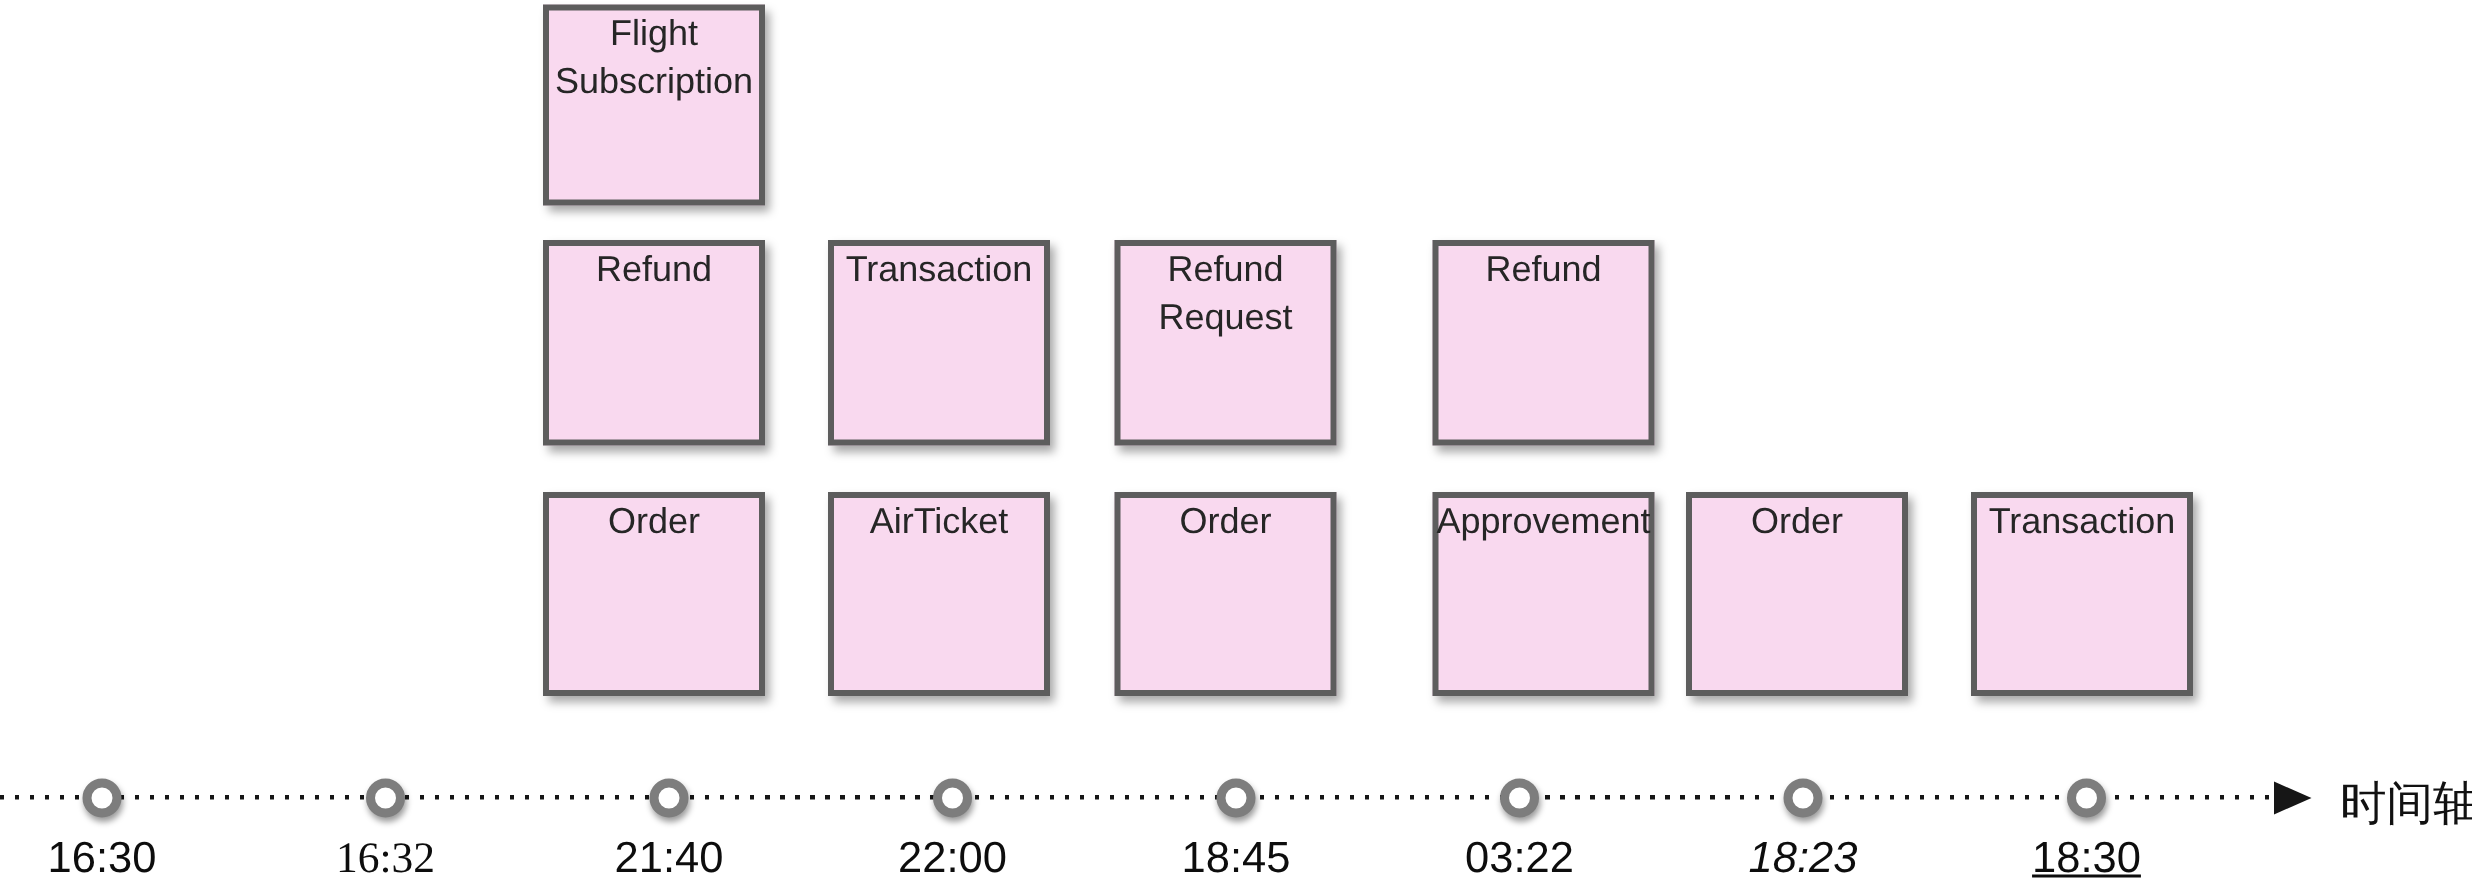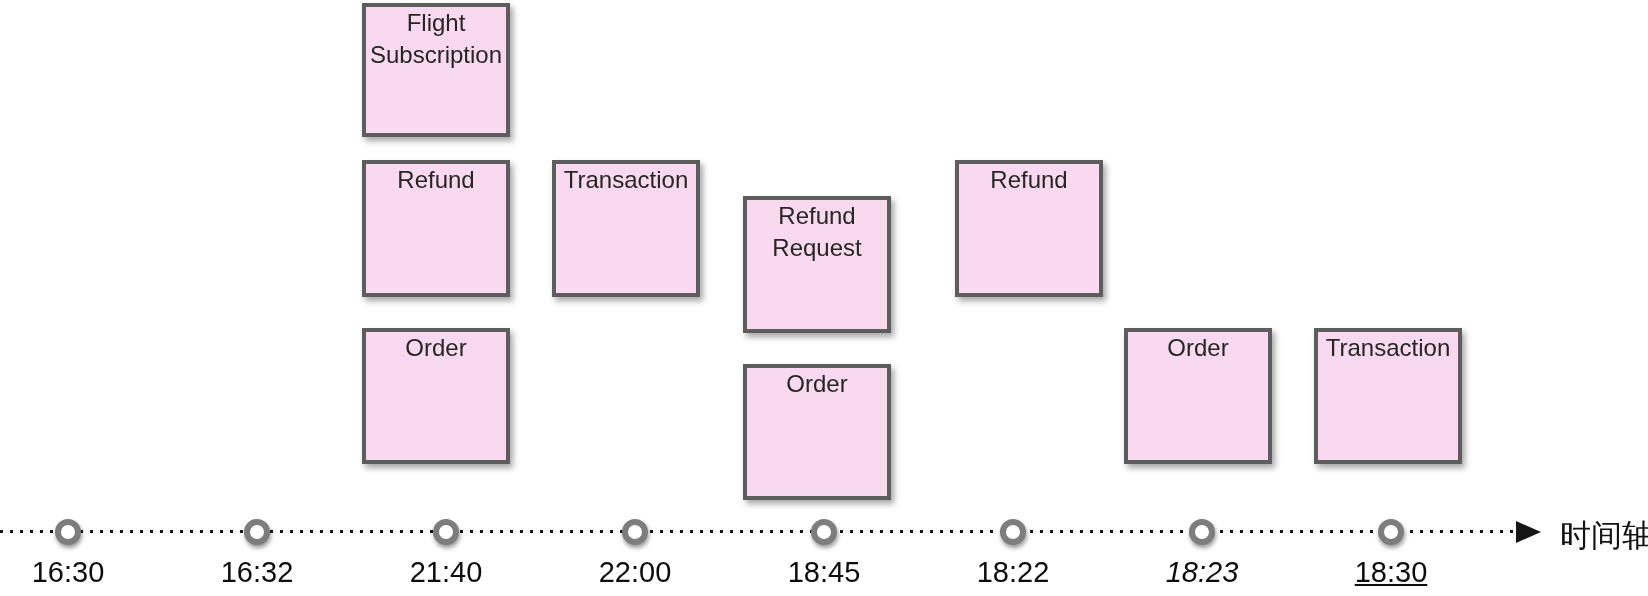--- a/index.html
+++ b/index.html
@@ -32,21 +32,21 @@
     max-width: 150px;
     font-size: 24px;
     line-height: 1.32;
     color: #262626;
   }
   .row1 { top: 3px;   height: 134px; }
   .row2 { top: 160px; height: 137px; }
   .row3 { top: 328px; height: 136px; }
   .col0 { left: 362px; }
   .col1 { left: 552px; }
-  .col2 { left: 743px; margin-top: 36px; }
+  .col2 { left: 743px; }
   .col3 { left: 955px; }
   .col4 { left: 1124px; }
   .col5 { left: 1314px; }
   
   .axis-line {
     position: absolute;
     left: 0;
     top: 530px;
     width: 1516px;
     height: 3px;
@@ -82,21 +82,21 @@
   }
   .time-label {
     position: absolute;
     top: 556px;
     width: 110px;
     text-align: center;
     font-size: 29px;
     color: #0d0d0d;
   }
   .m0 { left: 55px; }  .t0 { left: 13px; }
-  .m1 { left: 244px; } .t1 { left: 202px; }
+  .m1 { left: 244px; } .t1 { left: 202px; font-family: Liberation Serif, serif; }
   .m2 { left: 433px; } .t2 { left: 391px; }
   .m3 { left: 622px; } .t3 { left: 580px; }
   .m4 { left: 811px; } .t4 { left: 769px; }
   .m5 { left: 1000px; } .t5 { left: 958px; }
   .m6 { left: 1189px; } .t6 { left: 1147px; font-style: italic; }
   .m7 { left: 1378px; } .t7 { left: 1336px; text-decoration: underline; }
 </style>
 </head>
 <body>
 
@@ -108,30 +108,36 @@
   <div class="event-box row2 col0">
     <span class="label">Refund</span>
   </div>
   <div class="event-box row3 col0">
     <span class="label">Order</span>
   </div>
 
   <div class="event-box row2 col1">
     <span class="label">Transaction</span>
   </div>
+  <div class="event-box row3 col1">
+    <span class="label">AirTicket</span>
+  </div>
 
   <div class="event-box row2 col2">
     <span class="label">Refund Request</span>
   </div>
   <div class="event-box row3 col2">
     <span class="label">Order</span>
   </div>
 
   <div class="event-box row2 col3">
     <span class="label">Refund</span>
+  </div>
+  <div class="event-box row3 col3">
+    <span class="label">Approvement</span>
   </div>
 
   <div class="event-box row3 col4">
     <span class="label">Order</span>
   </div>
 
   <div class="event-box row3 col5">
     <span class="label">Transaction</span>
   </div>
 
@@ -146,17 +152,17 @@
   <div class="marker m4"></div>
   <div class="marker m5"></div>
   <div class="marker m6"></div>
   <div class="marker m7"></div>
 
   <div class="time-label t0">16:30</div>
   <div class="time-label t1">16:32</div>
   <div class="time-label t2">21:40</div>
   <div class="time-label t3">22:00</div>
   <div class="time-label t4">18:45</div>
-  <div class="time-label t5">18:22</div>
+  <div class="time-label t5">03:22</div>
   <div class="time-label t6">18:23</div>
   <div class="time-label t7">18:30</div>
 
 </div>
 
 </body></html>

